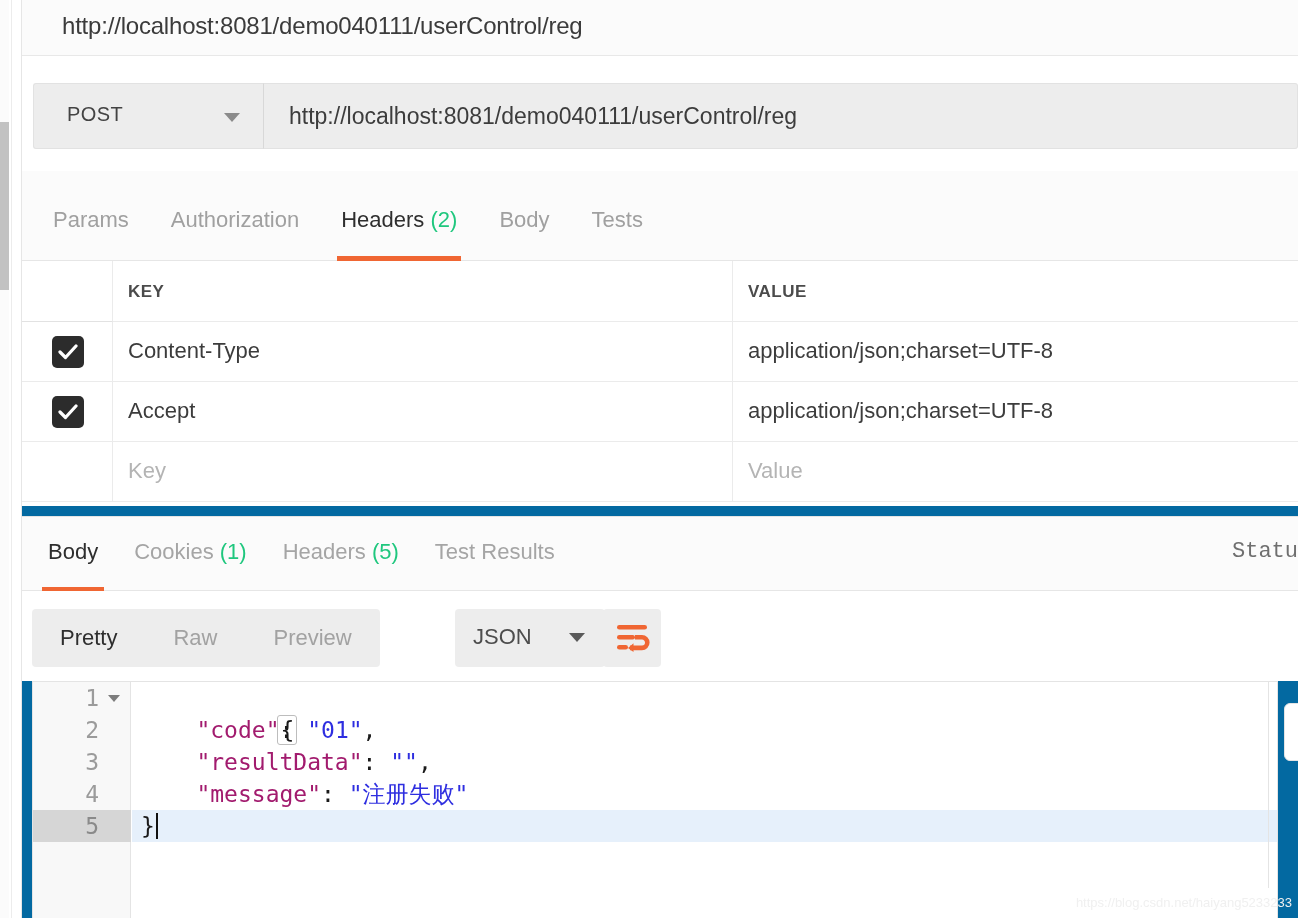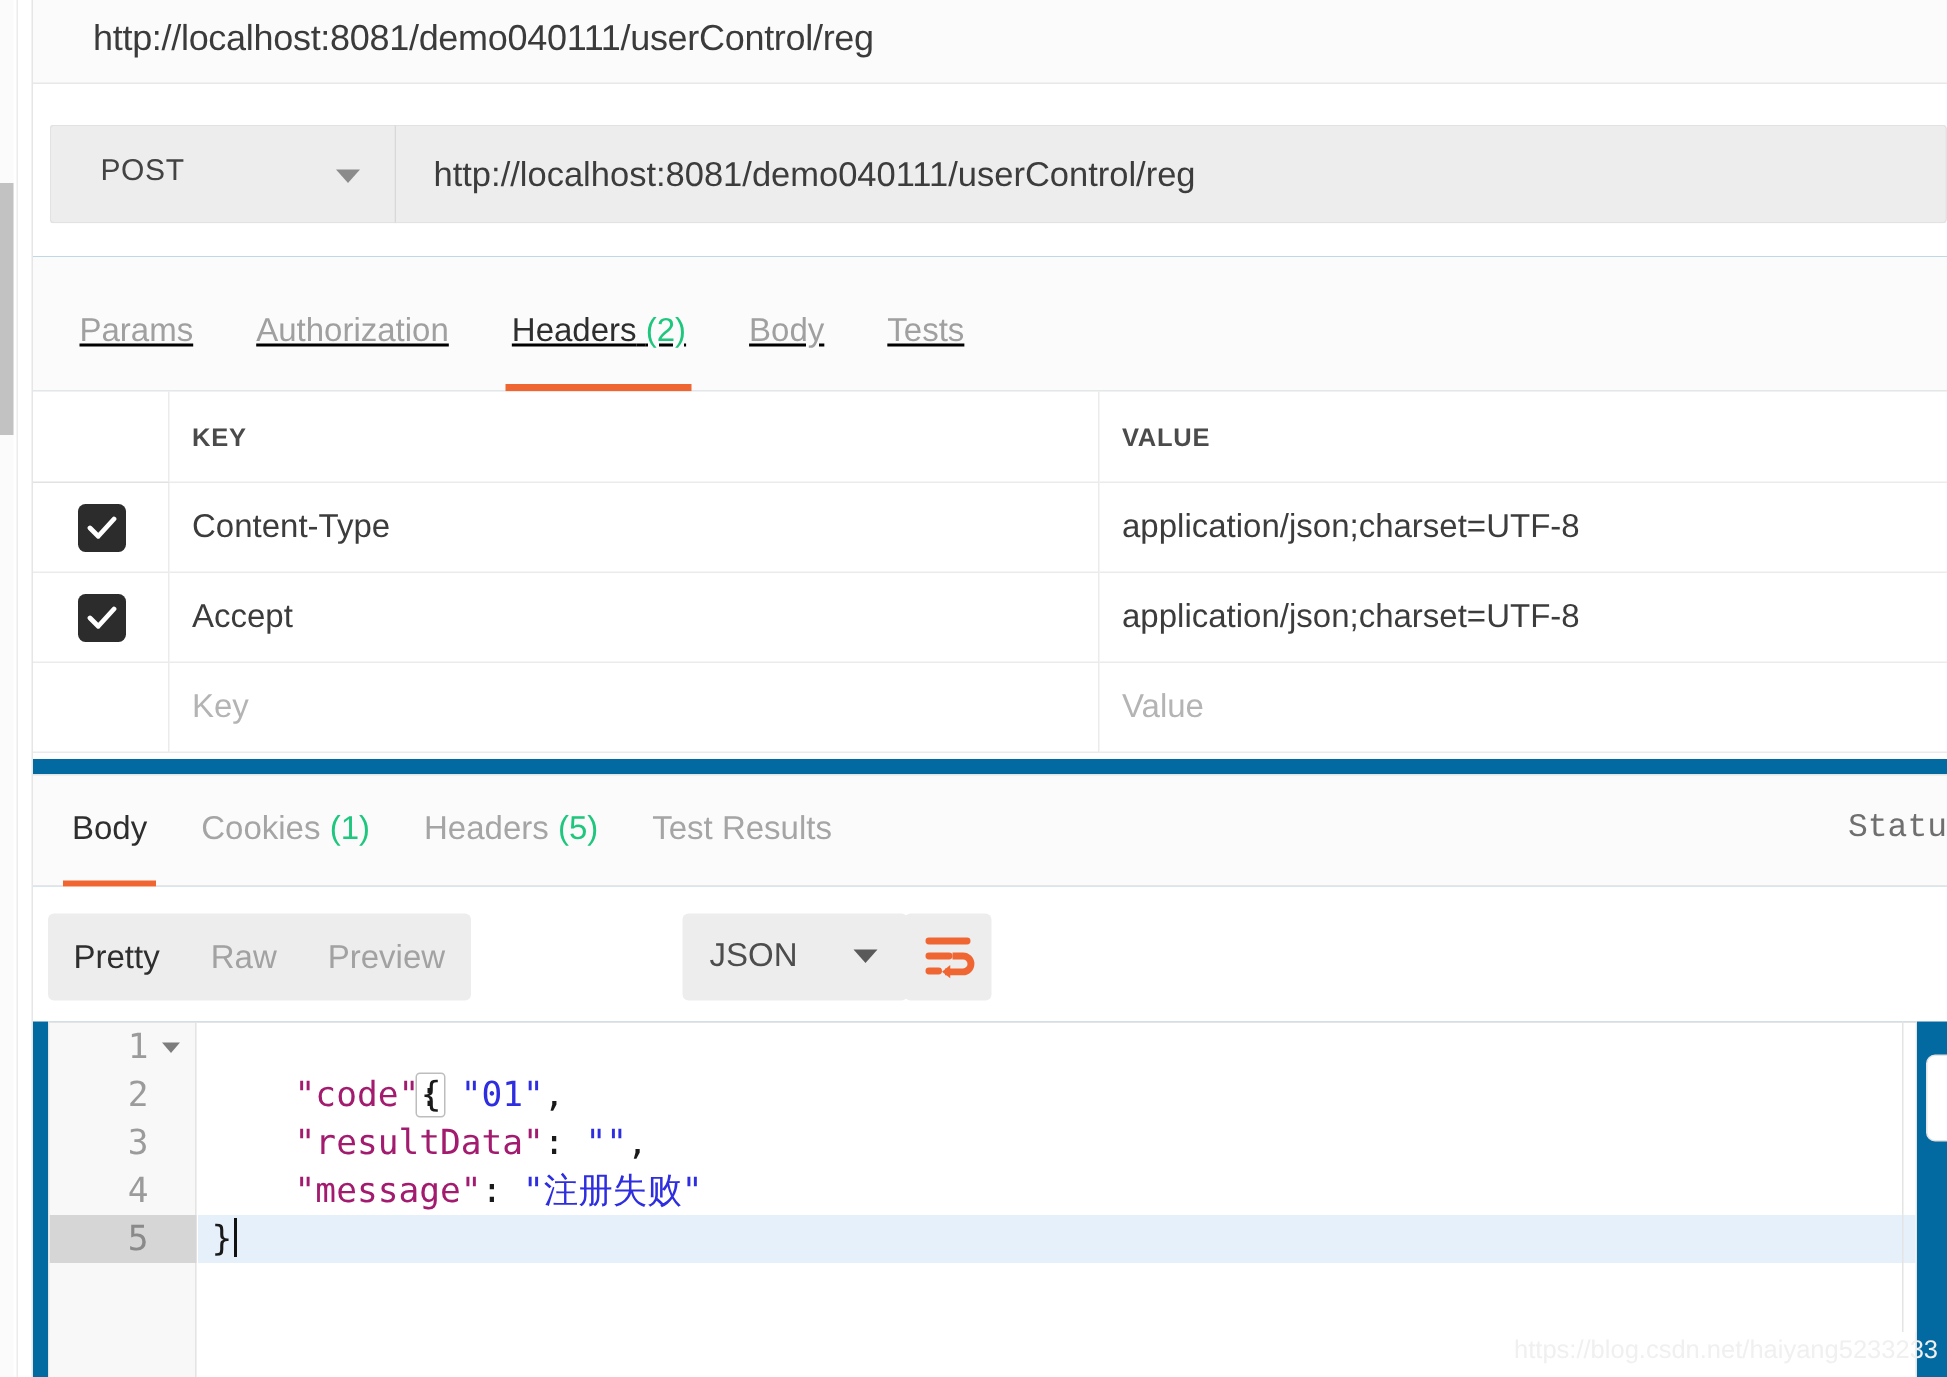--- a/index.html
+++ b/index.html
@@ -104,21 +104,21 @@
   
   .reqtabs {
     position: absolute; left: 0; top: 171px;
     width: 1276px; height: 90px;
     background: #fbfbfb;
     border-bottom: 1px solid #e6e6e6;
   }
   .reqtabs-inner {
     position: absolute; left: 10px; top: 0;
     height: 90px;
-    display: flex; align-items: flex-start; text-decoration: underline;
+    display: flex; align-items: flex-start;
   }
   .reqtab {
     position: relative;
     height: 90px;
     padding: 36px 21px 0 21px;
     font-size: 22px;
     color: #a0a0a0;
     white-space: nowrap;
     cursor: pointer;
   }
@@ -223,21 +223,21 @@
     background: #ffffff;
   }
   .seg {
     position: absolute; left: 10px; top: 18px;
     height: 58px;
     background: #ededed;
     border-radius: 4px;
     display: flex; align-items: center;
   }
   .seg-item {
-    padding: 0 17px;
+    padding: 0 28px;
     font-size: 22px;
     color: #a2a2a2;
     line-height: 58px;
     cursor: pointer;
     white-space: nowrap;
   }
   .seg-item.active { color: #2e2e2e; }
 
   .fmt {
     position: absolute; left: 433px; top: 18px;
@@ -363,21 +363,21 @@
   .bottom-gutter {
     position: absolute; left: 0; top: 0;
     width: 98px; height: 30px;
     background: #f8f8f8;
     border-right: 1px solid #e4e4e4;
   }
 
   
   .watermark {
     position: absolute; right: 6px; bottom: 8px;
-    font-size: 17px;
+    font-size: 13px;
     color: #f0f0f0;
     white-space: nowrap;
   }
 </style>
 </head>
 <body>
 
 <div id="app">
 
   <div class="left-rail">

